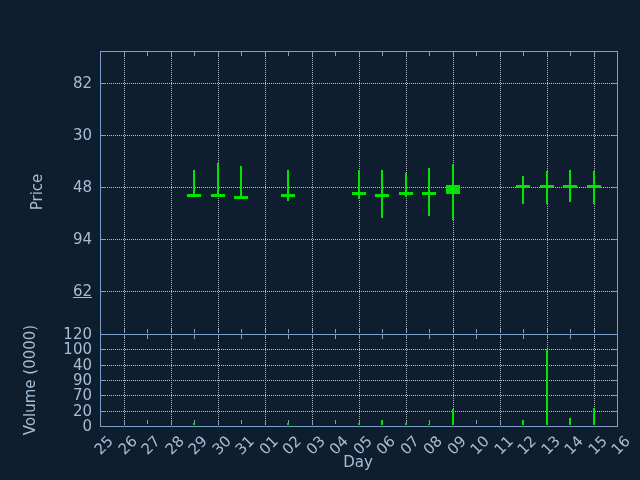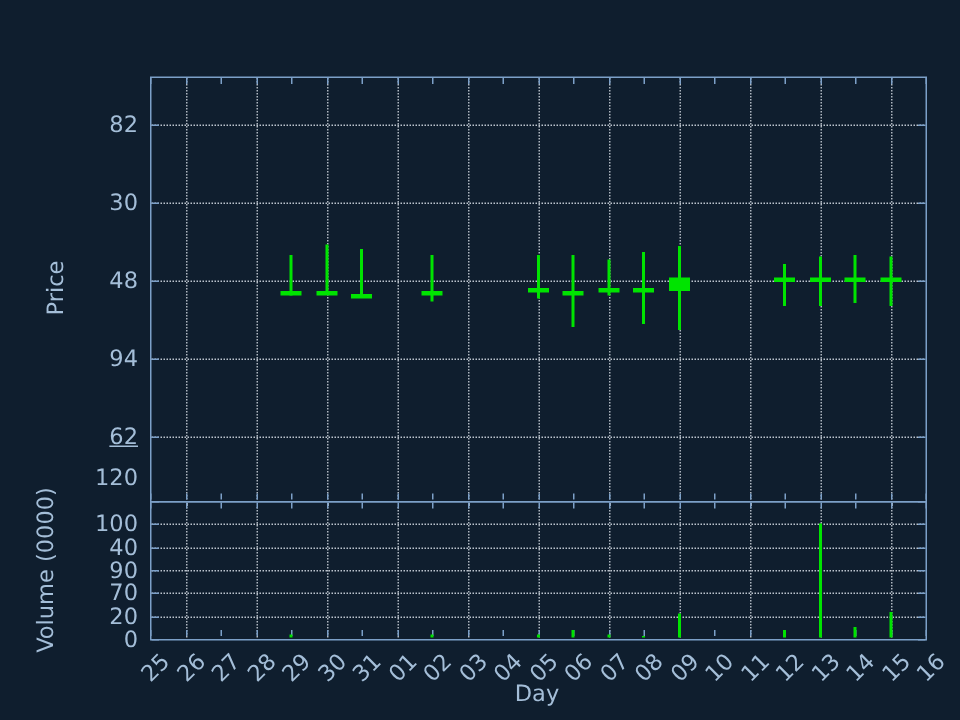--- a/index.html
+++ b/index.html
@@ -79,21 +79,21 @@
     <div class="tick" style="left: 101px; top: 380px; width: 5px; height: 1px;"></div>
     <div class="tick" style="left: 612px; top: 380px; width: 5px; height: 1px;"></div>
     <div class="hgrid" style="left: 101px; top: 364.667px; width: 515px;"></div>
     <div class="ylab" style="left: 48px; top: 354.667px; width: 44px;">40</div>
     <div class="tick" style="left: 101px; top: 364.667px; width: 5px; height: 1px;"></div>
     <div class="tick" style="left: 612px; top: 364.667px; width: 5px; height: 1px;"></div>
     <div class="hgrid" style="left: 101px; top: 349.333px; width: 515px;"></div>
     <div class="ylab" style="left: 48px; top: 339.333px; width: 44px;">100</div>
     <div class="tick" style="left: 101px; top: 349.333px; width: 5px; height: 1px;"></div>
     <div class="tick" style="left: 612px; top: 349.333px; width: 5px; height: 1px;"></div>
-    <div class="ylab" style="left: 48px; top: 308px; width: 44px;">120</div>
+    <div class="ylab" style="left: 48px; top: 324px; width: 44px;">120</div>
     <div class="tick" style="left: 101px; top: 334px; width: 5px; height: 1px;"></div>
     <div class="tick" style="left: 612px; top: 334px; width: 5px; height: 1px;"></div>
     <div class="vgrid" style="left: 123.5px; top: 52px; height: 281px;"></div>
     <div class="vgrid" style="left: 123.5px; top: 335px; height: 90px;"></div>
     <div class="vgrid" style="left: 170.5px; top: 52px; height: 281px;"></div>
     <div class="vgrid" style="left: 170.5px; top: 335px; height: 90px;"></div>
     <div class="vgrid" style="left: 217.5px; top: 52px; height: 281px;"></div>
     <div class="vgrid" style="left: 217.5px; top: 335px; height: 90px;"></div>
     <div class="vgrid" style="left: 264.5px; top: 52px; height: 281px;"></div>
     <div class="vgrid" style="left: 264.5px; top: 335px; height: 90px;"></div>

